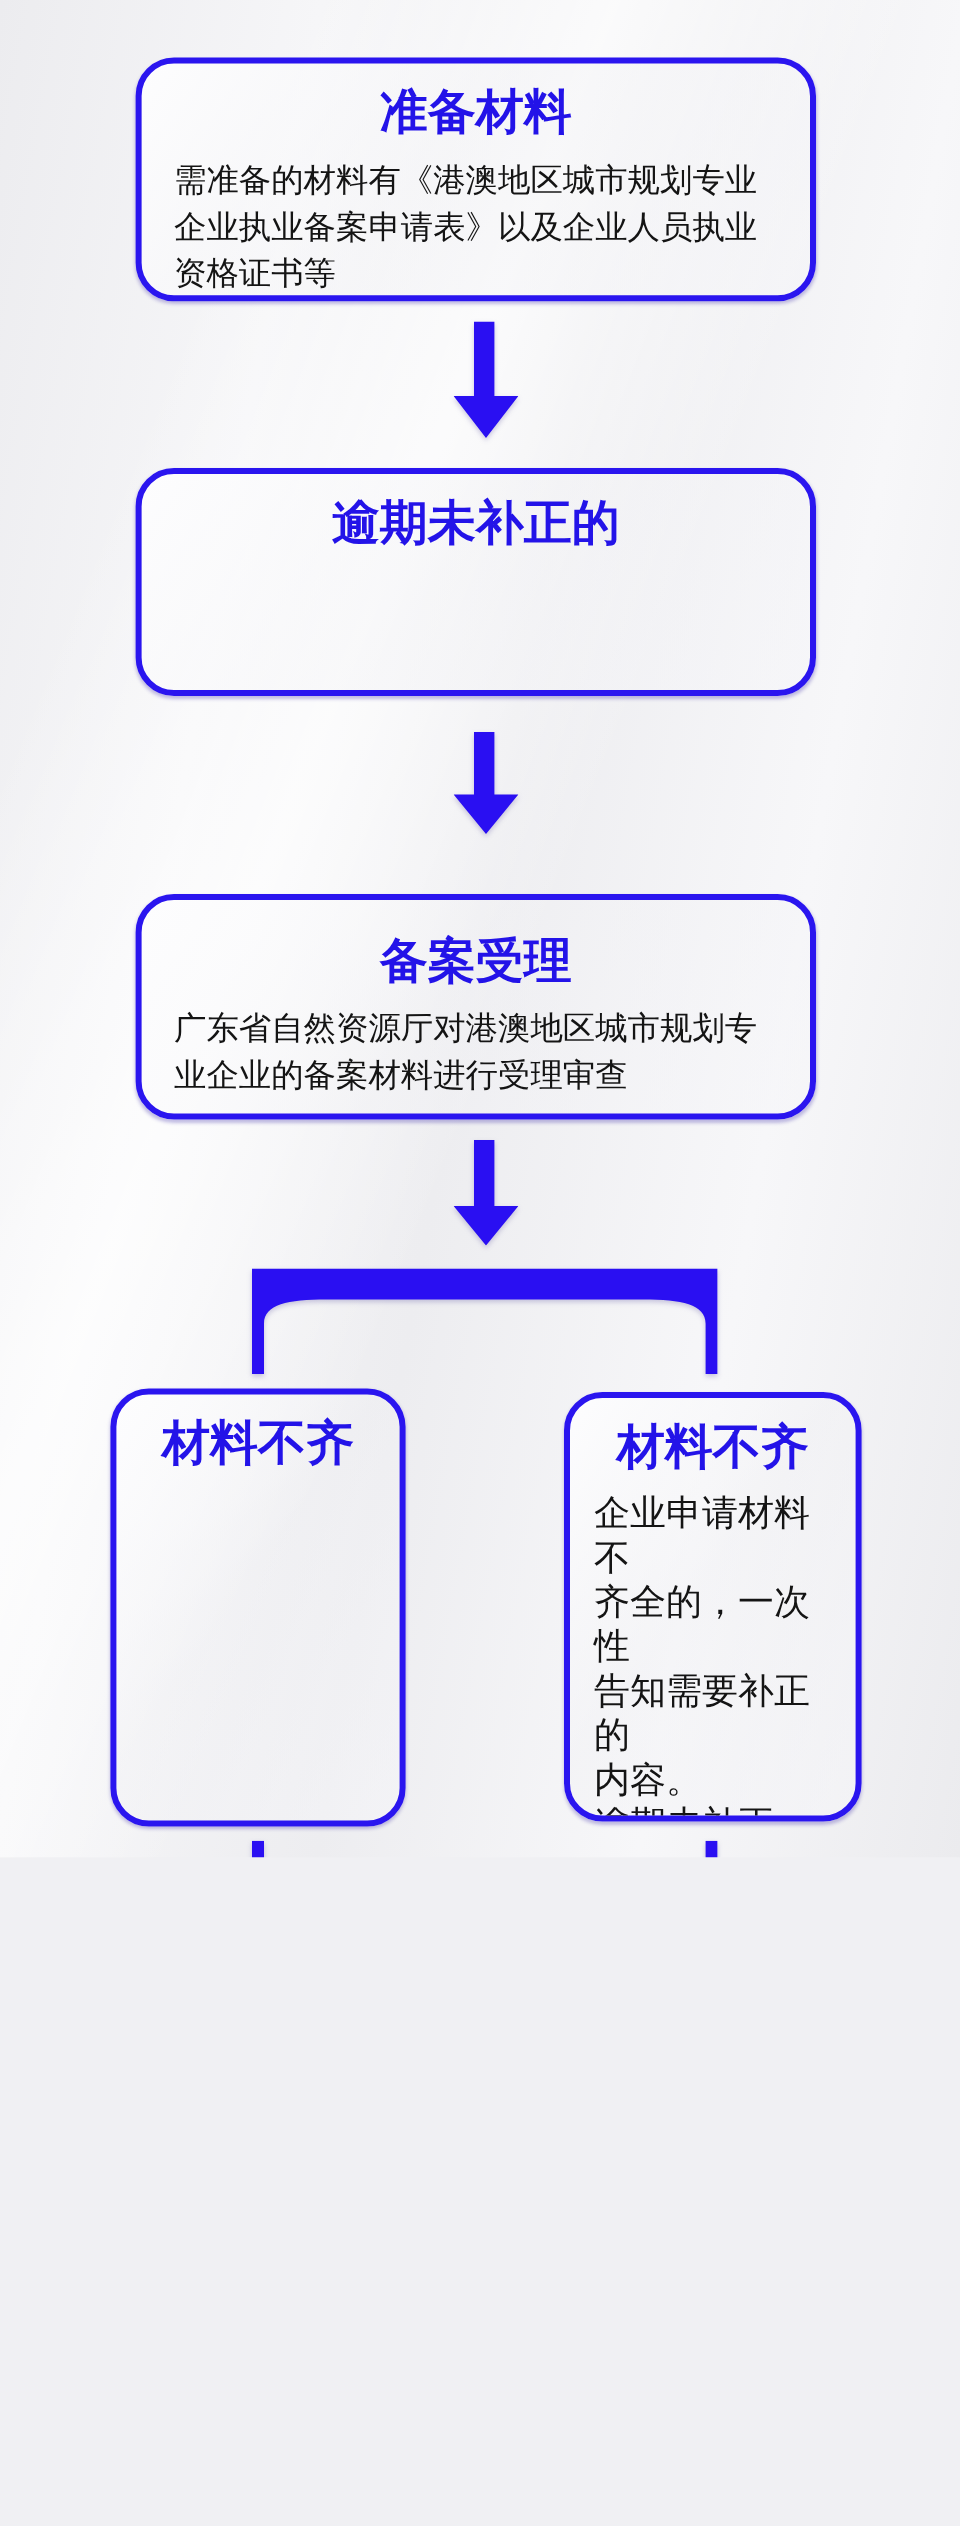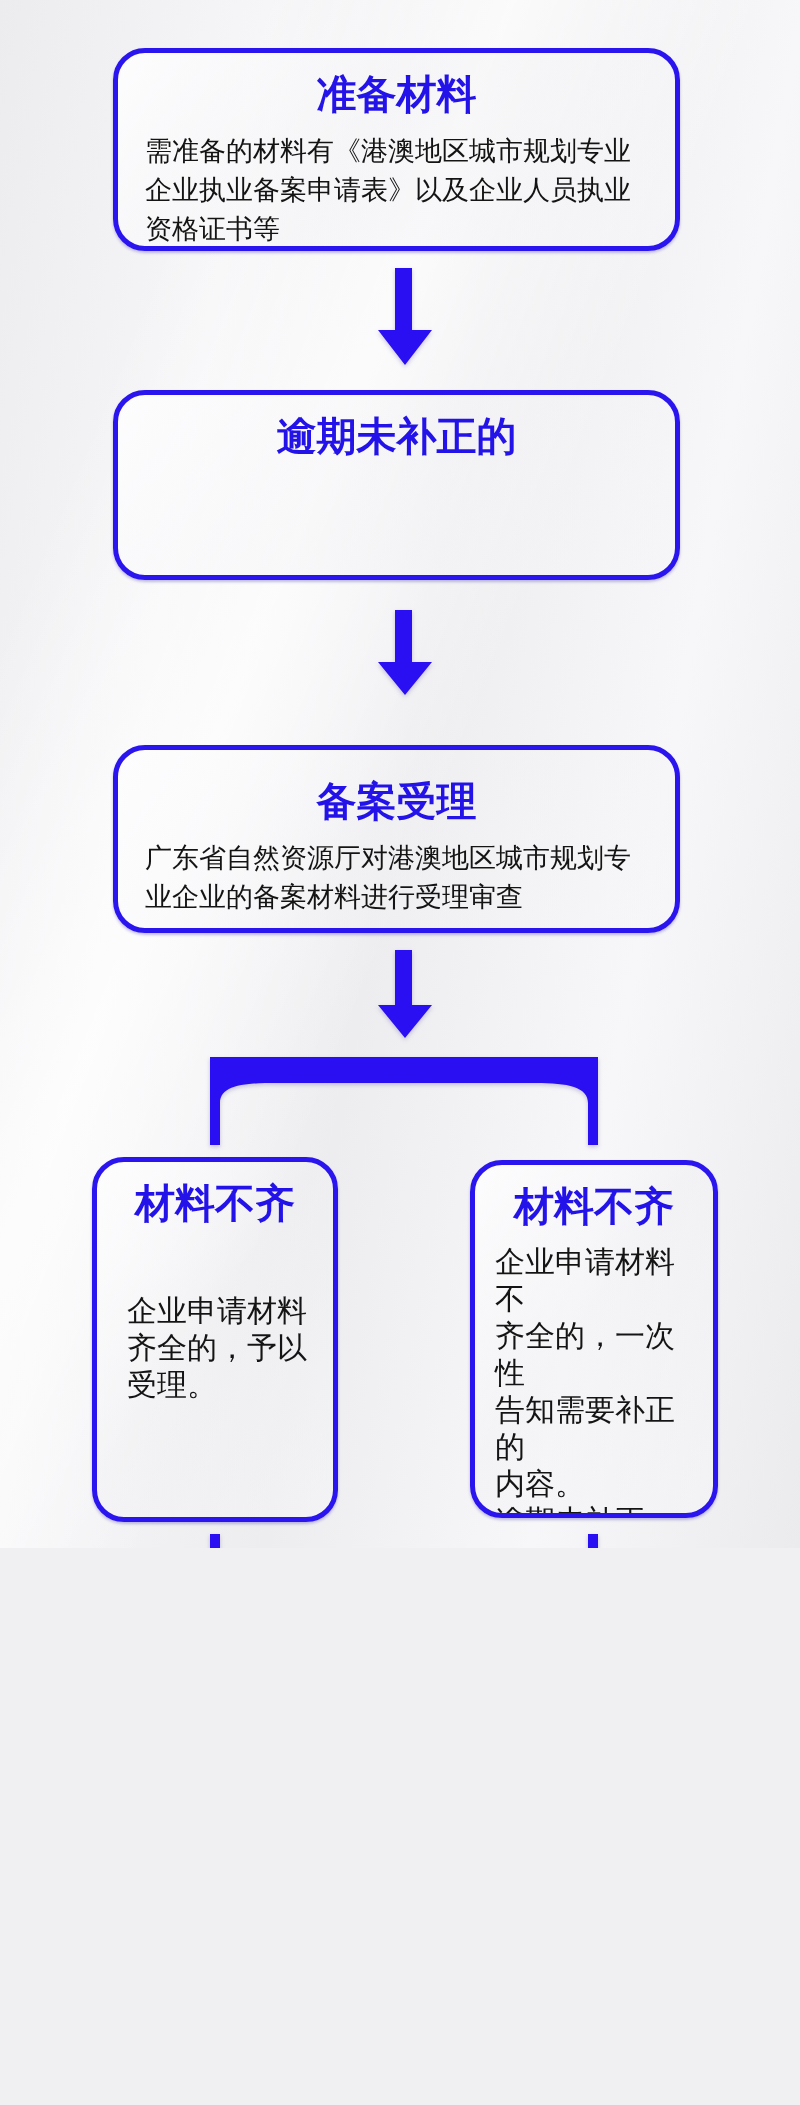--- a/index.html
+++ b/index.html
@@ -95,23 +95,20 @@
   <svg class="connector" style="left:378px;top:950px;width:54px;height:88px;" viewBox="0 0 54 88" preserveAspectRatio="none">
     <path d="M17,0 H34 V55 H54 L27,88 L0,55 H17 Z"></path>
   </svg>
 
   <svg class="connector" style="left:210px;top:1057px;width:388px;height:88px;" viewBox="0 0 388 88" preserveAspectRatio="none">
     <path d="M0,0 L388,0 L388,88 L378,88 L378,46 C378,30 358,26 326,26 L62,26 C30,26 10,30 10,46 L10,88 L0,88 Z"></path>
   </svg>
 
   <section class="node small" id="boxL" style="left:92px;top:1157px;width:246px;height:365px;">
     <h2 class="node-title">材料不齐</h2>
-    <p class="node-body">企业申请材料
-齐全的，予以
-受理。</p>
   </section>
 
   <section class="node small" id="boxR" style="left:470px;top:1160px;width:248px;height:358px;">
     <h2 class="node-title">材料不齐</h2>
     <p class="node-body">企业申请材料不
 齐全的，一次性
 告知需要补正的
 内容。
 逾期未补正的，
 视为自动放弃申

